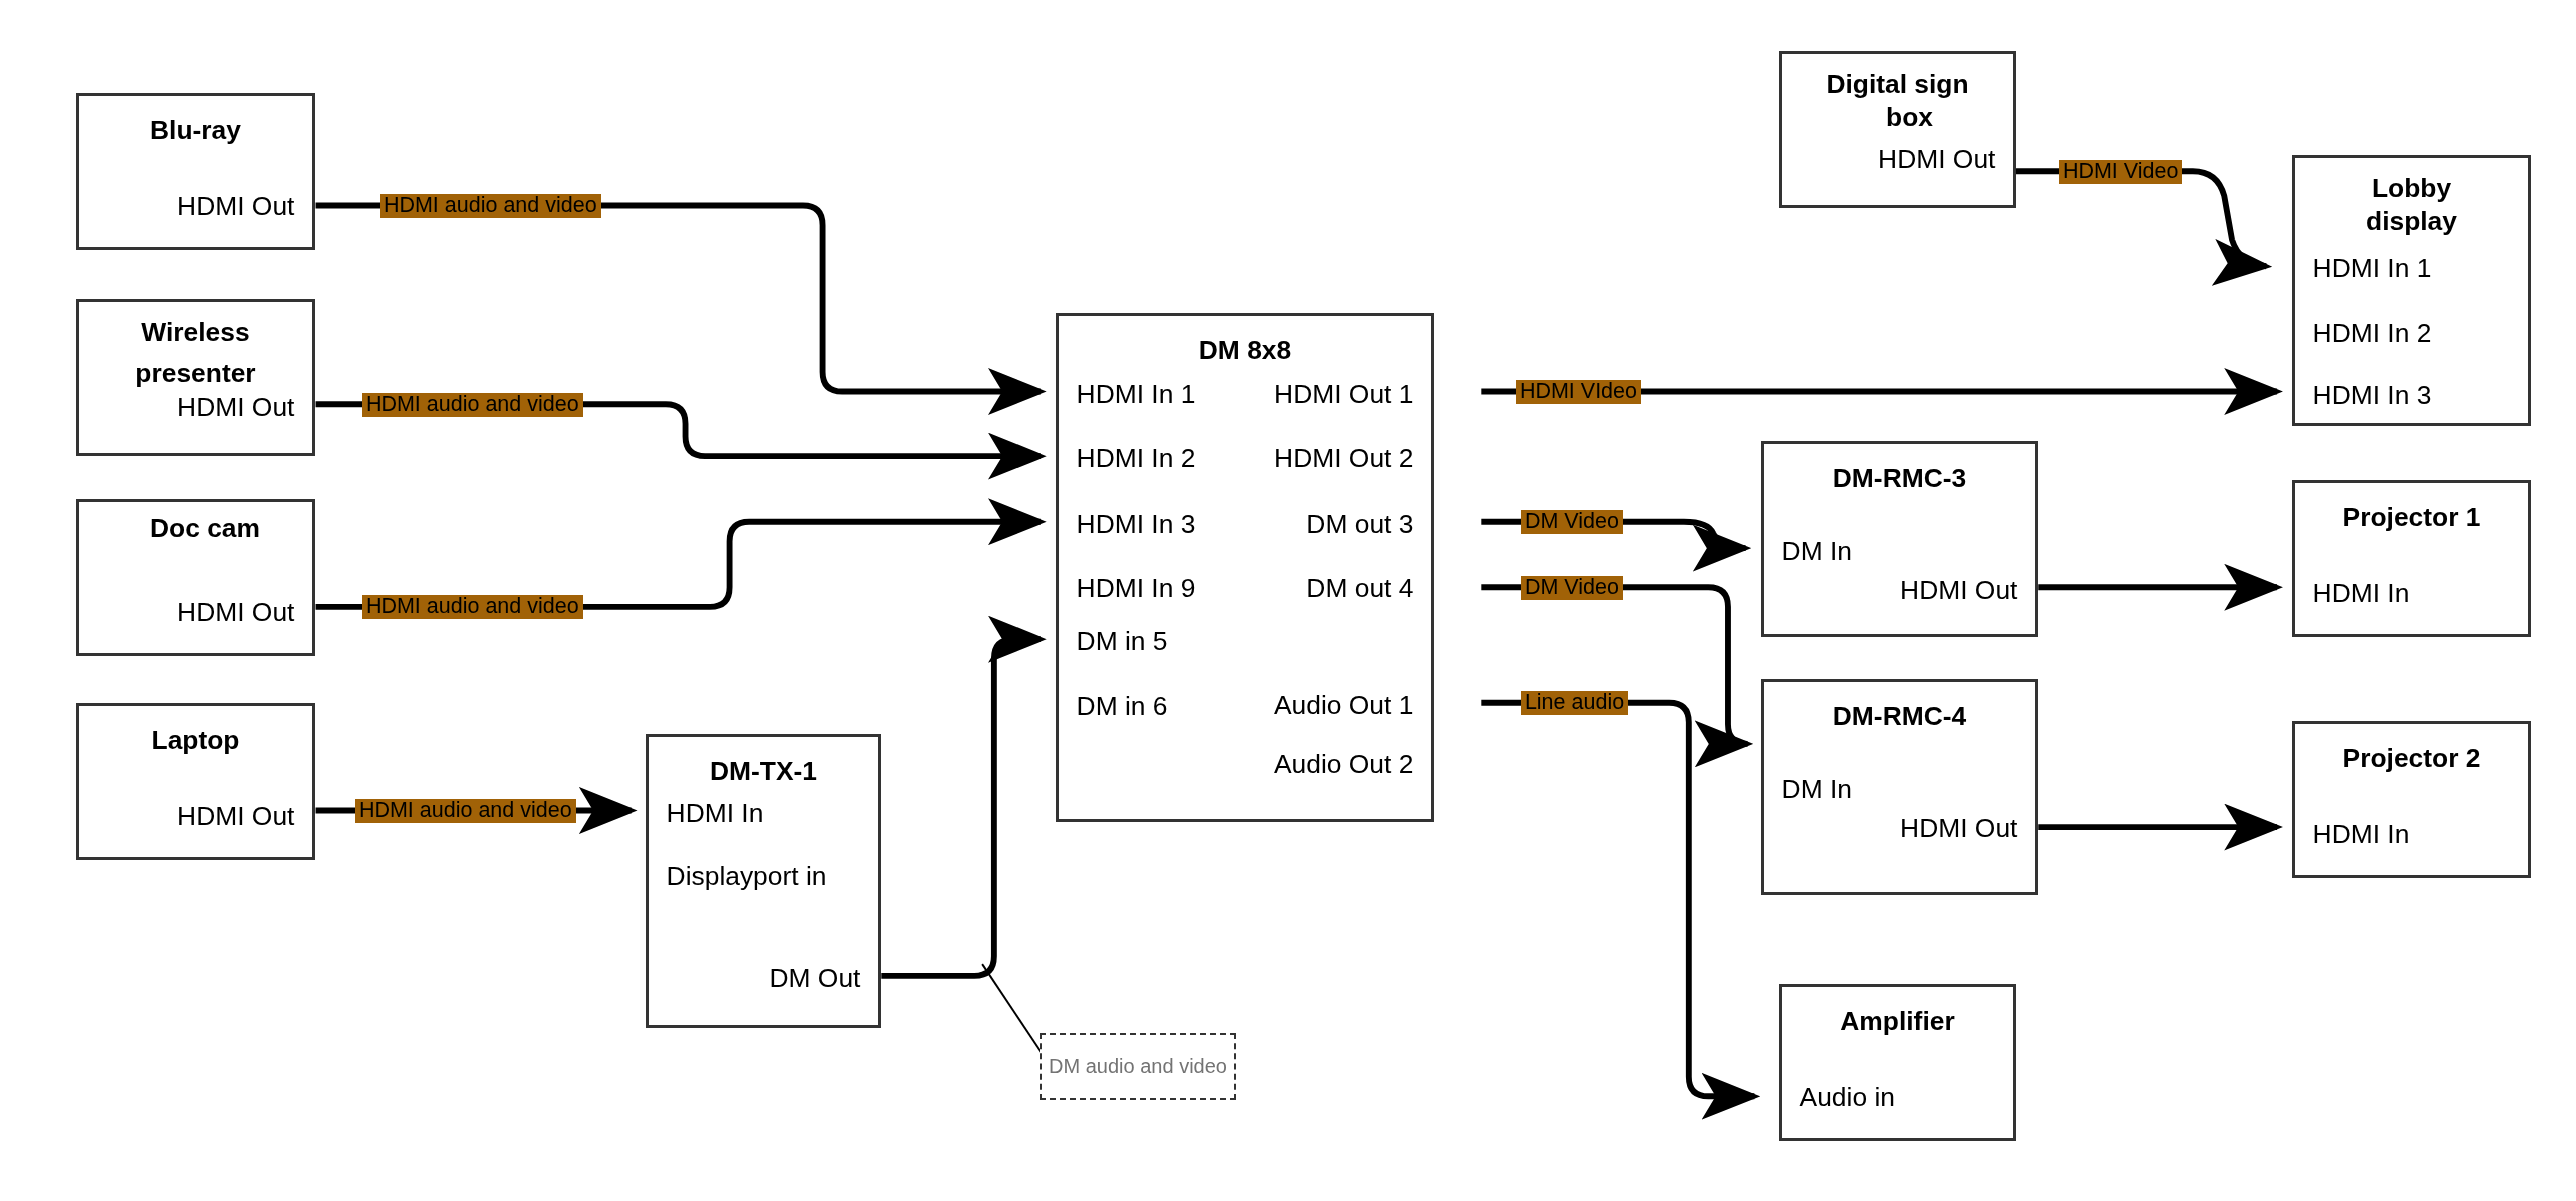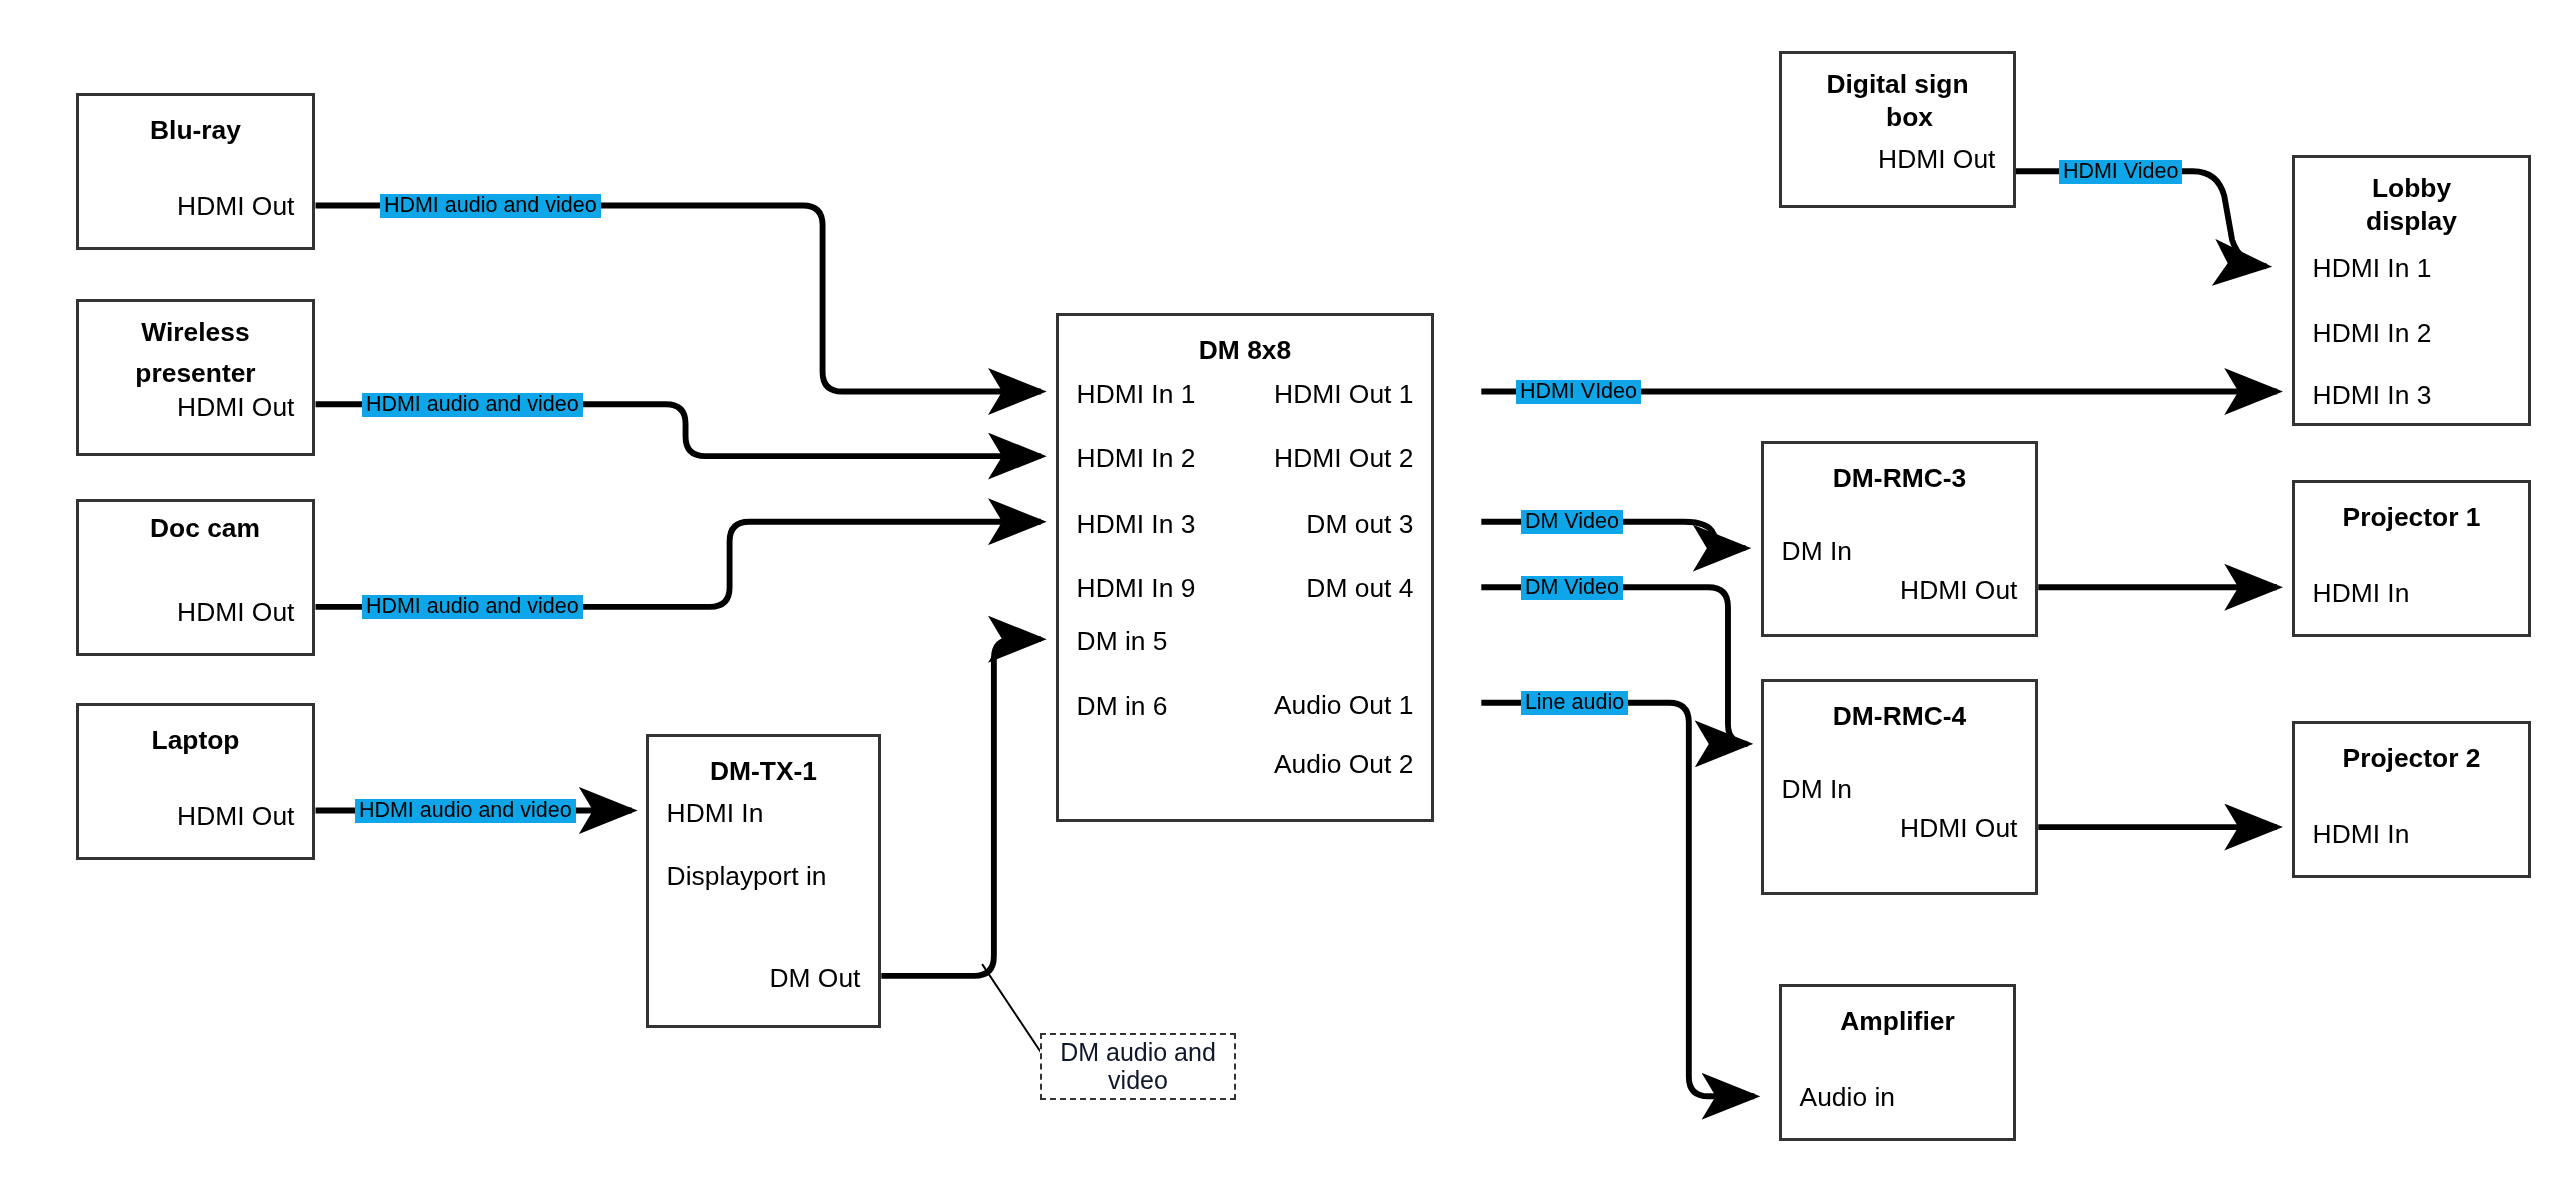--- a/index.html
+++ b/index.html
@@ -45,32 +45,32 @@
     color: #000000;
     line-height: 29px;
     white-space: nowrap;
   }
   .port.left  { left: 17.6px;  text-align: left; }
   .port.right { right: 17.6px; text-align: right; }
   .wire-label {
     position: absolute;
     font-size: 21.5px;
     color: #000000;
-    background: #0ea5e9;
+    background: #a16207;
     white-space: nowrap;
     line-height: 23.5px;
     padding: 0 3.9px;
   }
   .note-box {
     position: absolute;
     box-sizing: border-box;
     border: 2px dashed #333333;
     background: #ffffff;
-    font-size: 25px;
-    color: #0f172a;
+    font-size: 20px;
+    color: #737373;
     text-align: center;
     line-height: 27.4px;
     display: flex;
     align-items: center;
     justify-content: center;
     padding: 3.9px 5.9px;
   }
 </style>
 </head>
 <body>

